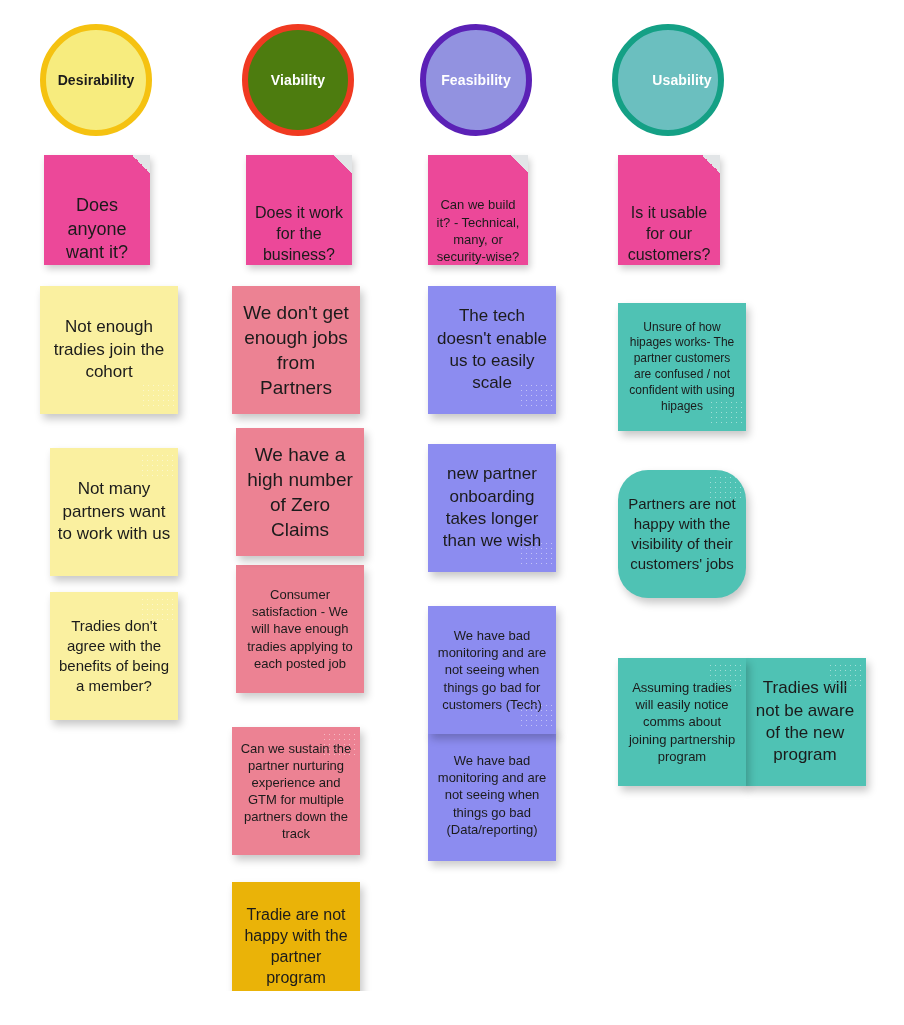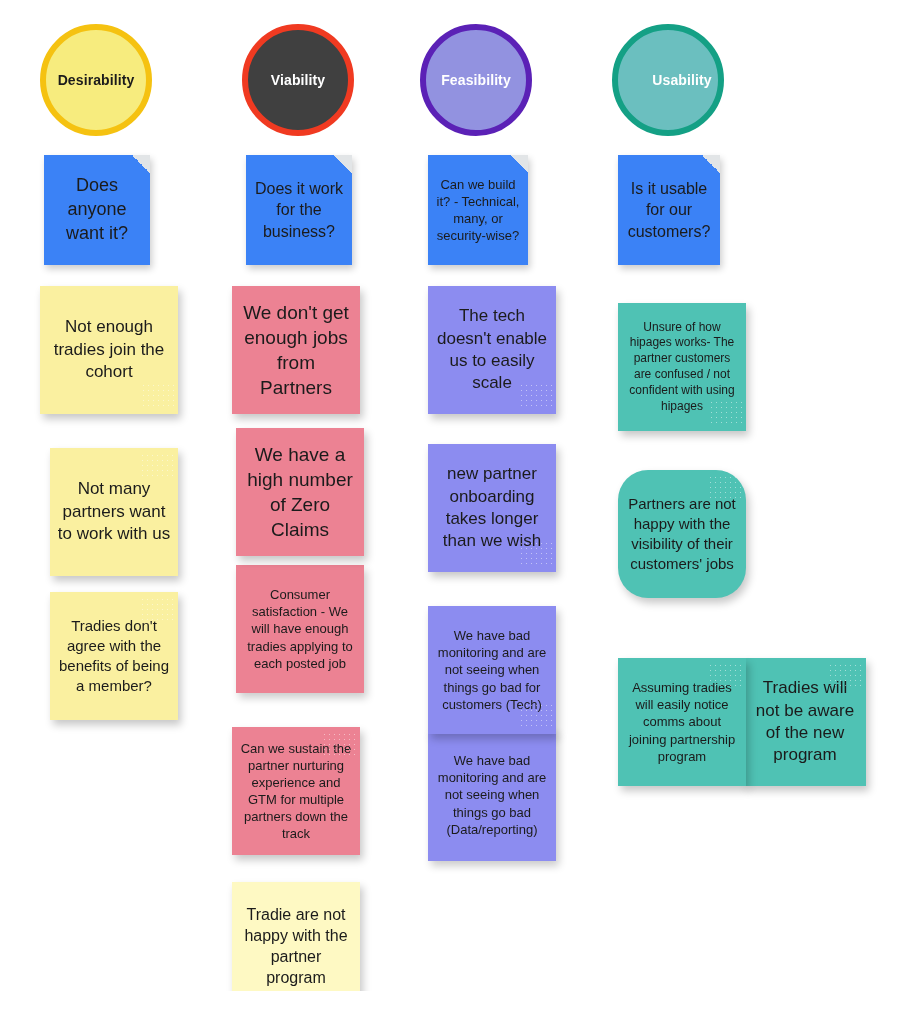--- a/index.html
+++ b/index.html
@@ -54,22 +54,23 @@
   .note .note-text {
     display: block;
     width: 100%;
     padding: 0 7px;
     box-sizing: border-box;
     white-space: pre-line;
   }
 
   
   .note-grey {
-    background: #3b82f6;
+    background: #ec4899;
     box-shadow: 2px 4px 7px rgba(0,0,0,0.20);
+    align-items: flex-end;
   }
   .note-grey::after {
     content: "";
     position: absolute;
     top: 0;
     right: 0;
     width: 18px;
     height: 18px;
     background: linear-gradient(225deg, #e2e5e7 0%, #e2e5e7 50%, rgba(241,243,244,0) 50%);
   }
@@ -120,21 +121,21 @@
   </div>
 
   <div class="note note-color dots-tr" style="left:50px; top:448px; width:128px; height:128px; background:#faf0a0;">
     <span class="note-text" style="font-size:17px;">Not many partners want to work with us</span>
   </div>
 
   <div class="note note-color dots-tr" style="left:50px; top:592px; width:128px; height:128px; background:#faf0a0;">
     <span class="note-text" style="font-size:15px;">Tradies don't agree with the benefits of being a member?</span>
   </div>
 
-  <div class="circle" style="left:242px; top:24px; width:112px; height:112px; background:#404040; border:6px solid #f03a21;">
+  <div class="circle" style="left:242px; top:24px; width:112px; height:112px; background:#4d7c0f; border:6px solid #f03a21;">
     <span class="circle-label" style="color:#ffffff;">Viability</span>
   </div>
 
   <div class="note note-grey" style="left:246px; top:155px; width:106px; height:110px;">
     <span class="note-text" style="font-size:16px;">Does it work for the business?</span>
   </div>
 
   <div class="note note-color no-dots" style="left:232px; top:286px; width:128px; height:128px; background:#ec8293;">
     <span class="note-text" style="font-size:19px;">We don't get enough jobs from Partners</span>
   </div>
@@ -144,21 +145,21 @@
   </div>
 
   <div class="note note-flat" style="left:236px; top:565px; width:128px; height:128px; background:#ec8293; z-index:2;">
     <span class="note-text" style="font-size:13px;">Consumer satisfaction - We will have enough tradies applying to each posted job</span>
   </div>
 
   <div class="note note-color dots-tr" style="left:232px; top:727px; width:128px; height:128px; background:#ec8293;">
     <span class="note-text" style="font-size:13px;">Can we sustain the partner nurturing experience and GTM for multiple partners down the track</span>
   </div>
 
-  <div class="note note-color no-dots" style="left:232px; top:882px; width:128px; height:128px; background:#fef9c3;">
+  <div class="note note-color no-dots" style="left:232px; top:882px; width:128px; height:128px; background:#eab308;">
     <span class="note-text" style="font-size:16px;">Tradie are not happy with the partner program</span>
   </div>
 
   <div class="circle" style="left:420px; top:24px; width:112px; height:112px; background:#9292e0; border:6px solid #5b21b6;">
     <span class="circle-label" style="color:#ffffff;">Feasibility</span>
   </div>
 
   <div class="note note-grey" style="left:428px; top:155px; width:100px; height:110px;">
     <span class="note-text" style="font-size:13px;">Can we build it? - Technical, many, or security-wise?</span>
   </div>

